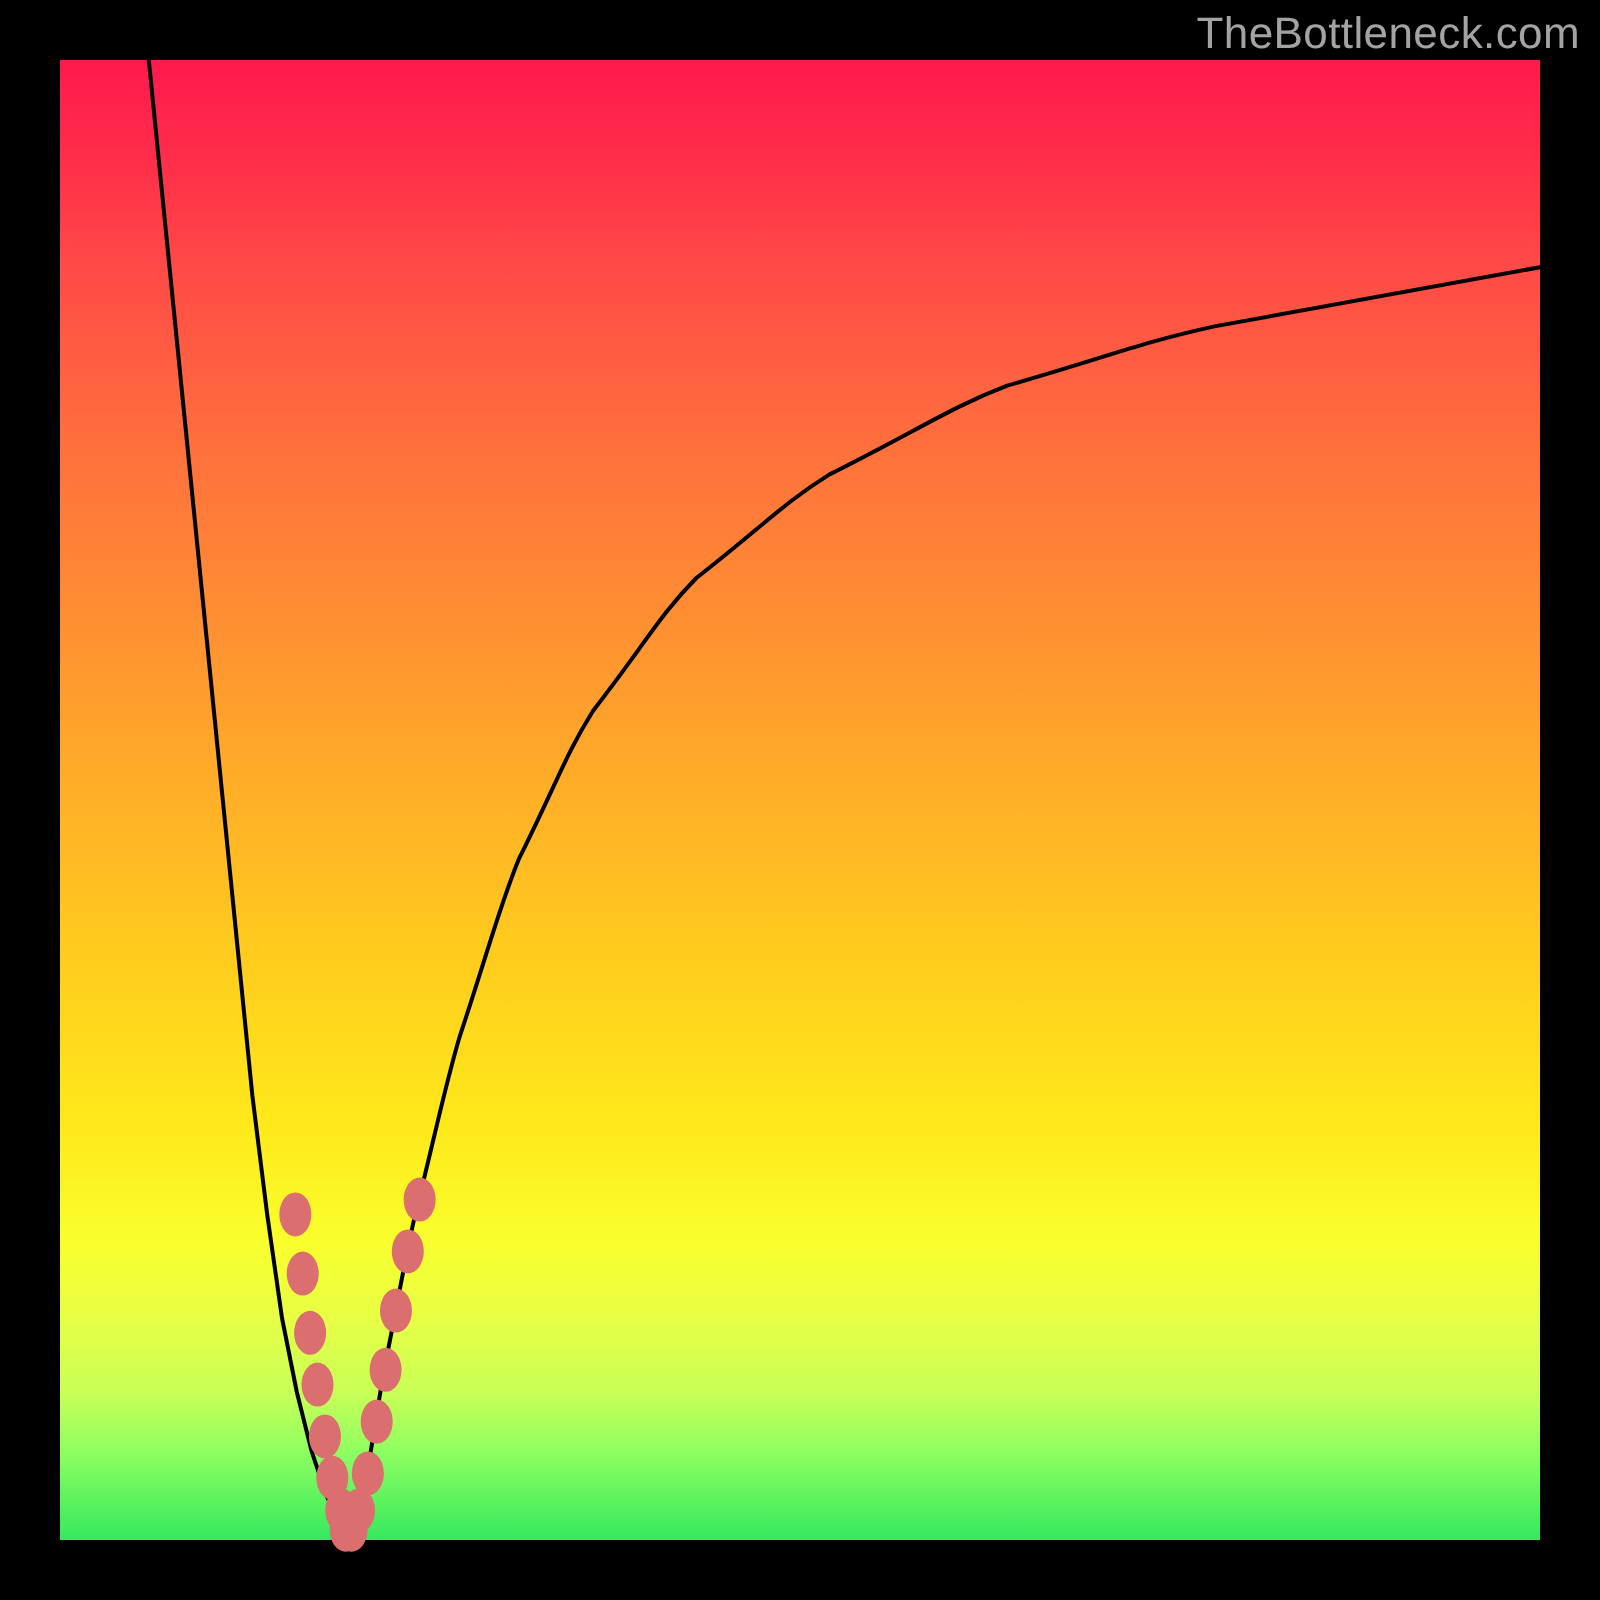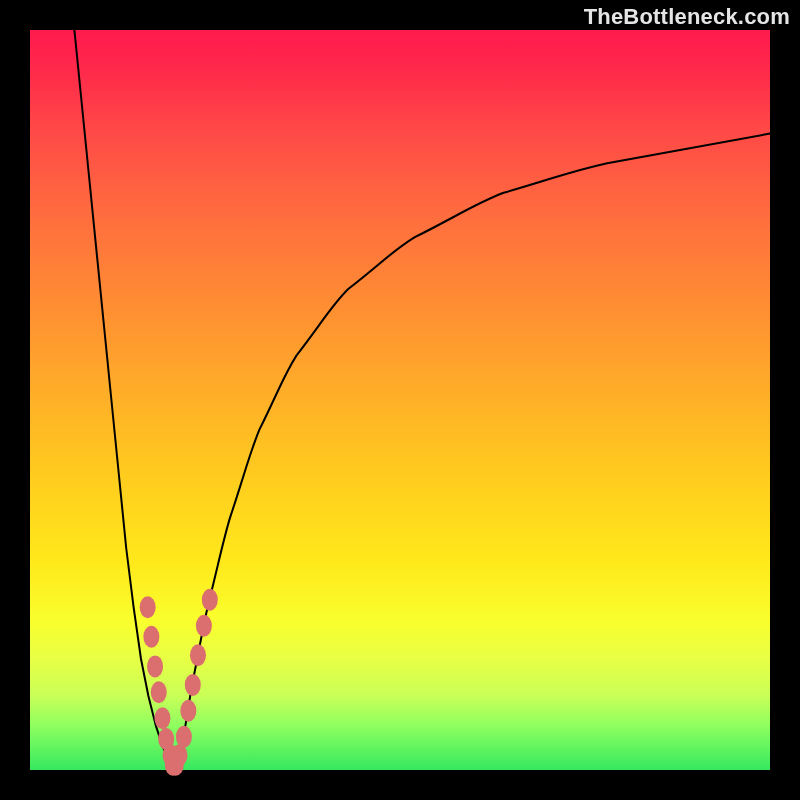--- a/index.html
+++ b/index.html
@@ -59,23 +59,23 @@
     stroke-linejoin: round;
   }
   .pt {
     fill: #db6e6e;
     stroke: none;
   }
   .watermark {
     position: absolute;
     top: 4px;
     right: 10px;
-    color: #e5e5e5;
+    color: #a3a3a3;
     font-size: 22px;
-    font-weight: 700;
+    font-weight: 400;
     letter-spacing: 0.2px;
     user-select: none;
   }
 </style>
 </head>
 <body>
 
 <div class="frame">
   <div class="plot">
     <svg viewBox="0 0 740 740">

